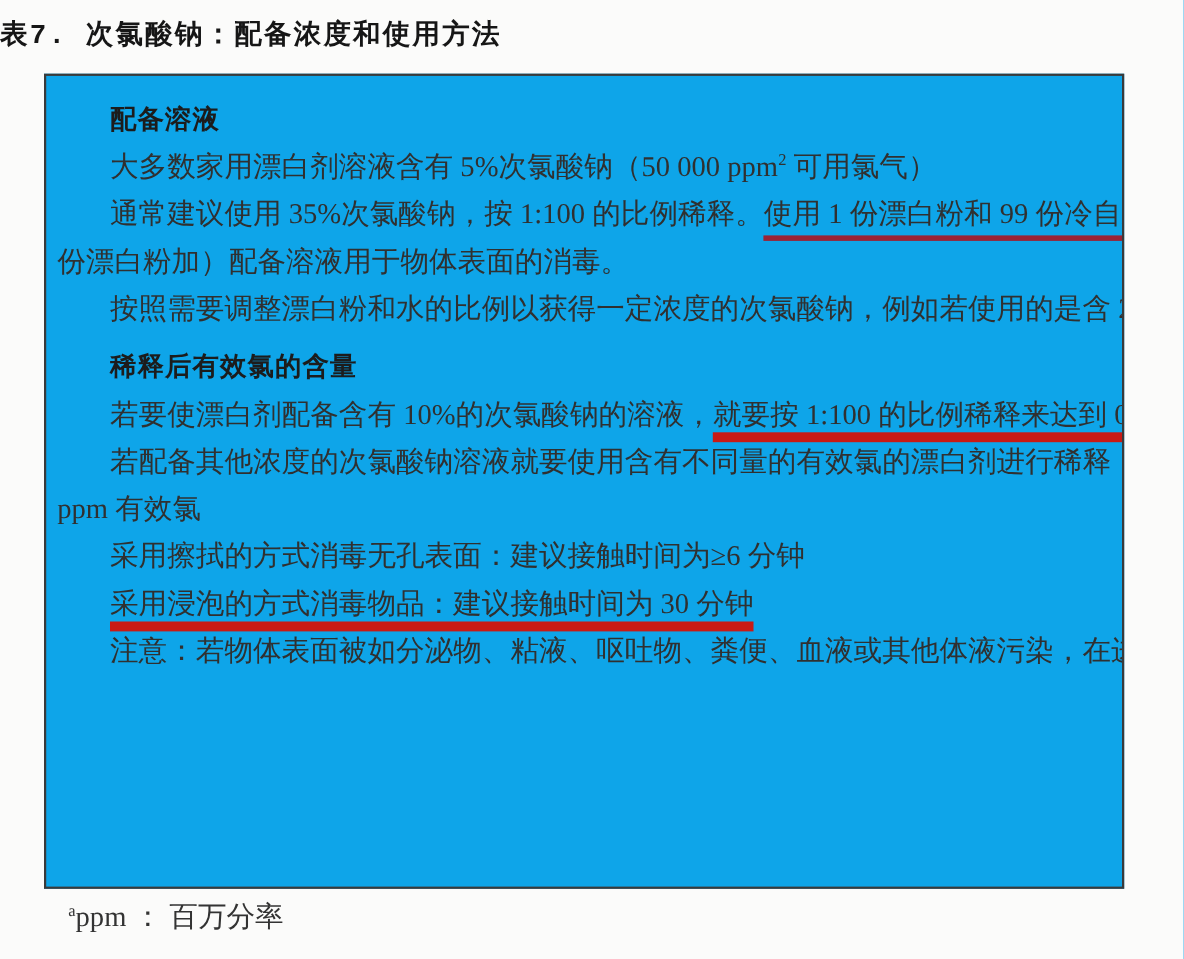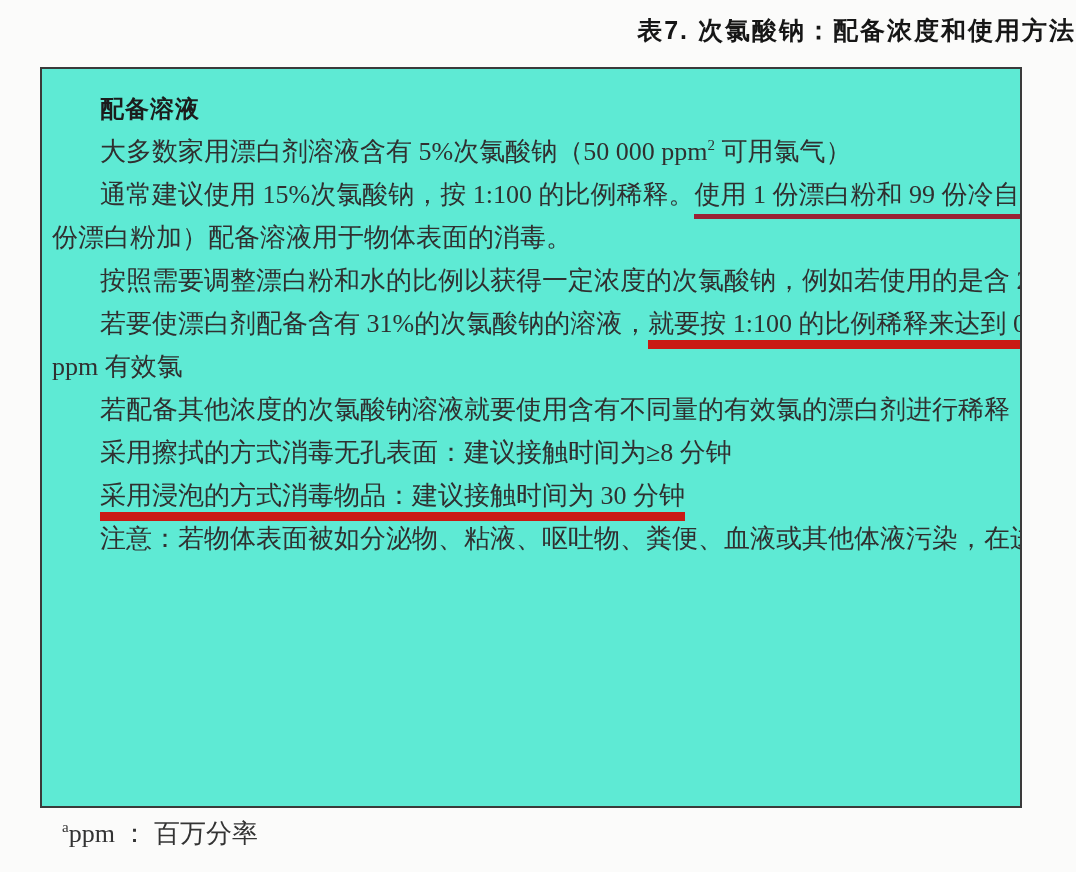--- a/index.html
+++ b/index.html
@@ -12,32 +12,32 @@
   body{
     width:1076px;height:872px;
     background:#fbfbfa;
     font-family:"Liberation Serif","DejaVu Serif",serif;
     color:var(--ink);
     position:relative;
     overflow:hidden;
   }
   .title{
     position:absolute;top:14px;left:0;width:1076px;
-    text-align:right;
-    font-family:Liberation Sans, sans-serif;
+    text-align:left;
+    font-family:Liberation Mono, monospace;
     font-weight:bold;font-size:25px;letter-spacing:2px;
     color:#161616;
   }
   .box{
     position:absolute;left:40px;top:67px;
     width:982px;height:741px;
     border:2px solid var(--border);
     box-sizing:border-box;
     padding:8px 10px 0 10px;
-    background:#5eead4;
+    background:#0ea5e9;
     overflow:hidden;
   }
   .line{
     font-size:26px;line-height:43px;
     white-space:nowrap;overflow:visible;
     color:#303030;
   }
   .justify{
     text-align:justify;
     text-align-last:justify;
@@ -76,36 +76,37 @@
 
 <div class="title">表7. 次氯酸钠：配备浓度和使用方法</div>
 
 <div class="box">
 
   <div class="heading">配备溶液</div>
 
   <div class="line indent"><span>大多数家用漂白剂溶液含有 5%次氯酸钠（50 000 ppm</span><sup>2</sup><span> 可用氯气）</span></div>
 
 
-  <div class="line indent justify"><span>通常建议使用 15%次氯酸钠，按 1:100 的比例稀释。</span><span class="u-dark">使用 1 份漂白粉和 99 份冷自来水</span></div>
+  <div class="line indent justify"><span>通常建议使用 35%次氯酸钠，按 1:100 的比例稀释。</span><span class="u-dark">使用 1 份漂白粉和 99 份冷自来水</span></div>
 
   <div class="line">份漂白粉加）配备溶液用于物体表面的消毒。</div>
 
   <div class="line indent justify">按照需要调整漂白粉和水的比例以获得一定浓度的次氯酸钠，例如若使用的是含 2.5%次氯酸</div>
 
 
+  <div class="heading">稀释后有效氯的含量</div>
 
-  <div class="line indent justify"><span>若要使漂白剂配备含有 31%的次氯酸钠的溶液，</span><span class="u-bright">就要按 1:100 的比例稀释来达到 0.05%或 500</span></div>
+  <div class="line indent justify"><span>若要使漂白剂配备含有 10%的次氯酸钠的溶液，</span><span class="u-bright">就要按 1:100 的比例稀释来达到 0.05%或 500</span></div>
+
+  <div class="line indent">若配备其他浓度的次氯酸钠溶液就要使用含有不同量的有效氯的漂白剂进行稀释</div>
 
   <div class="line">ppm 有效氯</div>
 
-  <div class="line indent">若配备其他浓度的次氯酸钠溶液就要使用含有不同量的有效氯的漂白剂进行稀释</div>
 
-
-  <div class="line indent">采用擦拭的方式消毒无孔表面：建议接触时间为≥8 分钟</div>
+  <div class="line indent">采用擦拭的方式消毒无孔表面：建议接触时间为≥6 分钟</div>
 
   <div class="line indent"><span class="u-bright">采用浸泡的方式消毒物品：建议接触时间为 30 分钟</span></div>
 
   <div class="line indent justify">注意：若物体表面被如分泌物、粘液、呕吐物、粪便、血液或其他体液污染，在进行消毒前</div>
 
 
 </div>
 
 <div class="footnote"><sup>a</sup><span>ppm ： 百万分率</span></div>
 

